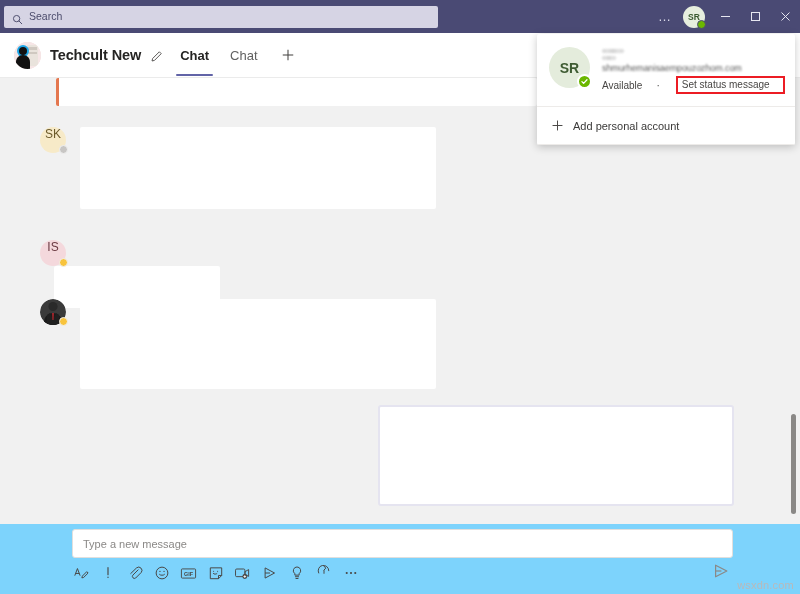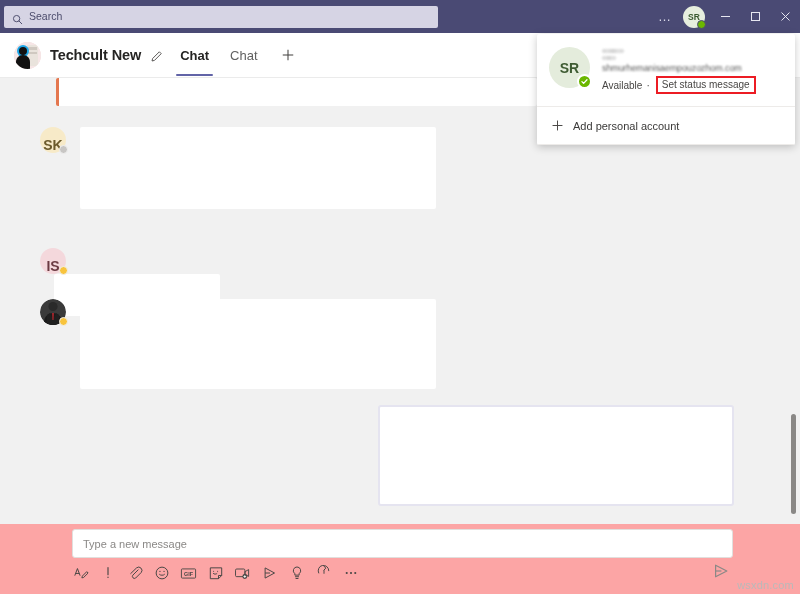--- a/index.html
+++ b/index.html
@@ -147,23 +147,23 @@
   }
   .msg-row {
     position: absolute;
     display: flex;
     align-items: flex-start;
   }
   .avatar-sm {
     position: relative;
     width: 26px; height: 26px;
     border-radius: 50%;
-    font-size: 14px;
-    font-weight: 700;
-    display: flex; align-items: flex-end; justify-content: center;
+    font-size: 12px;
+    font-weight: 400;
+    display: flex; align-items: flex-start; justify-content: center;
     flex: 0 0 auto;
   }
   .avatar-sm .pdot {
     position: absolute;
     right: -2px; bottom: -1px;
     width: 9px; height: 9px;
     border-radius: 50%;
     border: 1.5px solid #f1f1f1;
   }
   .bubble {
@@ -195,21 +195,21 @@
     background: #8a8886;
     border-radius: 3px;
   }
 
   
   .compose {
     position: absolute;
     left: 0; bottom: 0;
     width: 800px;
     height: 70px;
-    background: #fca5a5;
+    background: #7dd3fc;
   }
   .compose-input {
     position: absolute;
     left: 72px; top: 5px;
     width: 661px; height: 29px;
     background: #ffffff;
     border: 1px solid #e1dfdd;
     border-radius: 3px;
     display: flex;
     align-items: center;
@@ -294,26 +294,26 @@
     white-space: nowrap;
     overflow: hidden;
     letter-spacing: -0.1px;
     margin-bottom: 3px;
   }
   .dd-status-row {
     display: flex;
     align-items: center;
     font-size: 10px;
     color: #484644;
-    gap: 4px;
+    gap: 14px;
     white-space: nowrap;
   }
   .status-msg-box {
     border: 2px solid #ec1c24;
-    padding: 1px 4px 2px 4px;
+    padding: 1px 13px 2px 4px;
     margin-left: 2px;
   }
   .status-msg-link {
     font-size: 10px;
     color: #484644;
   }
   .dd-group {
     border-bottom: 1px solid #edebe9;
     padding: 6px 0;
   }
@@ -419,21 +419,21 @@
     </div>
 
     <div class="msg-row" style="left:40px; top:49px;">
       <div class="avatar-sm" style="background:#f7eac8; color:#6b5a2b;">
         <span>SK</span>
         <span class="pdot" style="background:#c8c6c4;"></span>
       </div>
       <div class="bubble" style="width:356px; height:82px; margin-left:14px;"></div>
     </div>
 
-    <div class="msg-row" style="left:40px; top:170px;flex-direction:column;">
+    <div class="msg-row" style="left:40px; top:162px;flex-direction:column;">
       <div class="avatar-sm" style="background:#f4d8dc; color:#6b3a42;">
         <span>IS</span>
         <span class="pdot" style="background:#f8c43d;"></span>
       </div>
       <div class="bubble" style="width:166px; height:42px; margin-left:14px;"></div>
     </div>
 
     <div class="msg-row" style="left:40px; top:221px;">
       <div class="avatar-sm" style="overflow:visible;">
         <svg width="26" height="26" viewBox="0 0 26 26" style="border-radius:50%;overflow:hidden;display:block;">

